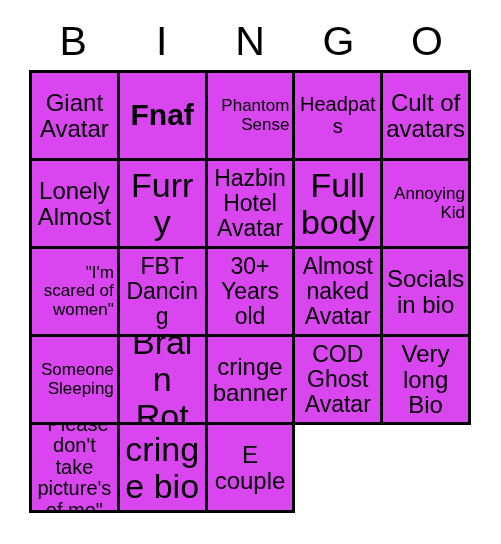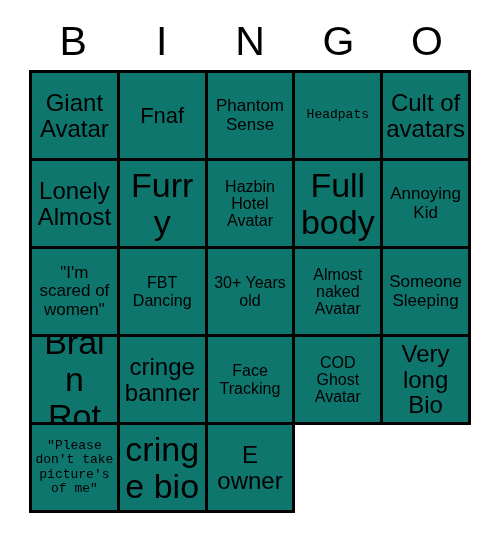--- a/index.html
+++ b/index.html
@@ -57,35 +57,35 @@
   .cell {
     border-right: 3px solid #000;
     border-bottom: 3px solid #000;
     box-sizing: border-box;
     display: flex;
     align-items: center;
     justify-content: center;
     text-align: center;
     padding: 2px 3px;
     overflow: hidden;
-    background: #0f766e;
+    background: #d946ef;
   }
   .cell .txt {
     display: block;
     width: 100%;
     line-height: 1.08;
     word-wrap: break-word;
   }
   
-  .fs-xxl .txt { font-size: 22px; }
+  .fs-xxl .txt { font-size: 30px; font-weight: bold; }
   .fs-xl  .txt { font-size: 34px; }
   .fs-lg  .txt { font-size: 24px; }
-  .fs-md  .txt { font-size: 16px; }
-  .fs-sm  .txt { font-size: 17px; }
-  .fs-xs  .txt { font-size: 13px; font-family: Liberation Mono, monospace; }
+  .fs-md  .txt { font-size: 23px; }
+  .fs-sm  .txt { font-size: 17px; text-align: right; }
+  .fs-xs  .txt { font-size: 20px; }
 </style>
 </head>
 <body>
 
 <div id="card">
 
   <div class="bingo-header">
     <div class="hcell">B</div>
     <div class="hcell">I</div>
     <div class="hcell">N</div>
@@ -129,42 +129,42 @@
       </div>
       <div class="cell fs-md">
         <span class="txt">FBT Dancing</span>
       </div>
       <div class="cell fs-md">
         <span class="txt">30+ Years old</span>
       </div>
       <div class="cell fs-md">
         <span class="txt">Almost naked Avatar</span>
       </div>
+      <div class="cell fs-lg">
+        <span class="txt">Socials in bio</span>
+      </div>
       <div class="cell fs-sm">
         <span class="txt">Someone Sleeping</span>
       </div>
       <div class="cell fs-xl">
         <span class="txt">Brain Rot</span>
       </div>
       <div class="cell fs-lg">
         <span class="txt">cringe banner</span>
-      </div>
-      <div class="cell fs-md">
-        <span class="txt">Face Tracking</span>
       </div>
       <div class="cell fs-md">
         <span class="txt">COD Ghost Avatar</span>
       </div>
       <div class="cell fs-lg">
         <span class="txt">Very long Bio</span>
       </div>
       <div class="cell fs-xs">
         <span class="txt">"Please don't take picture's of me"</span>
       </div>
       <div class="cell fs-xl">
         <span class="txt">cringe bio</span>
       </div>
       <div class="cell fs-lg">
-        <span class="txt">E owner</span>
+        <span class="txt">E couple</span>
       </div>
     </div>
 
 </div>
 
 </body></html>

